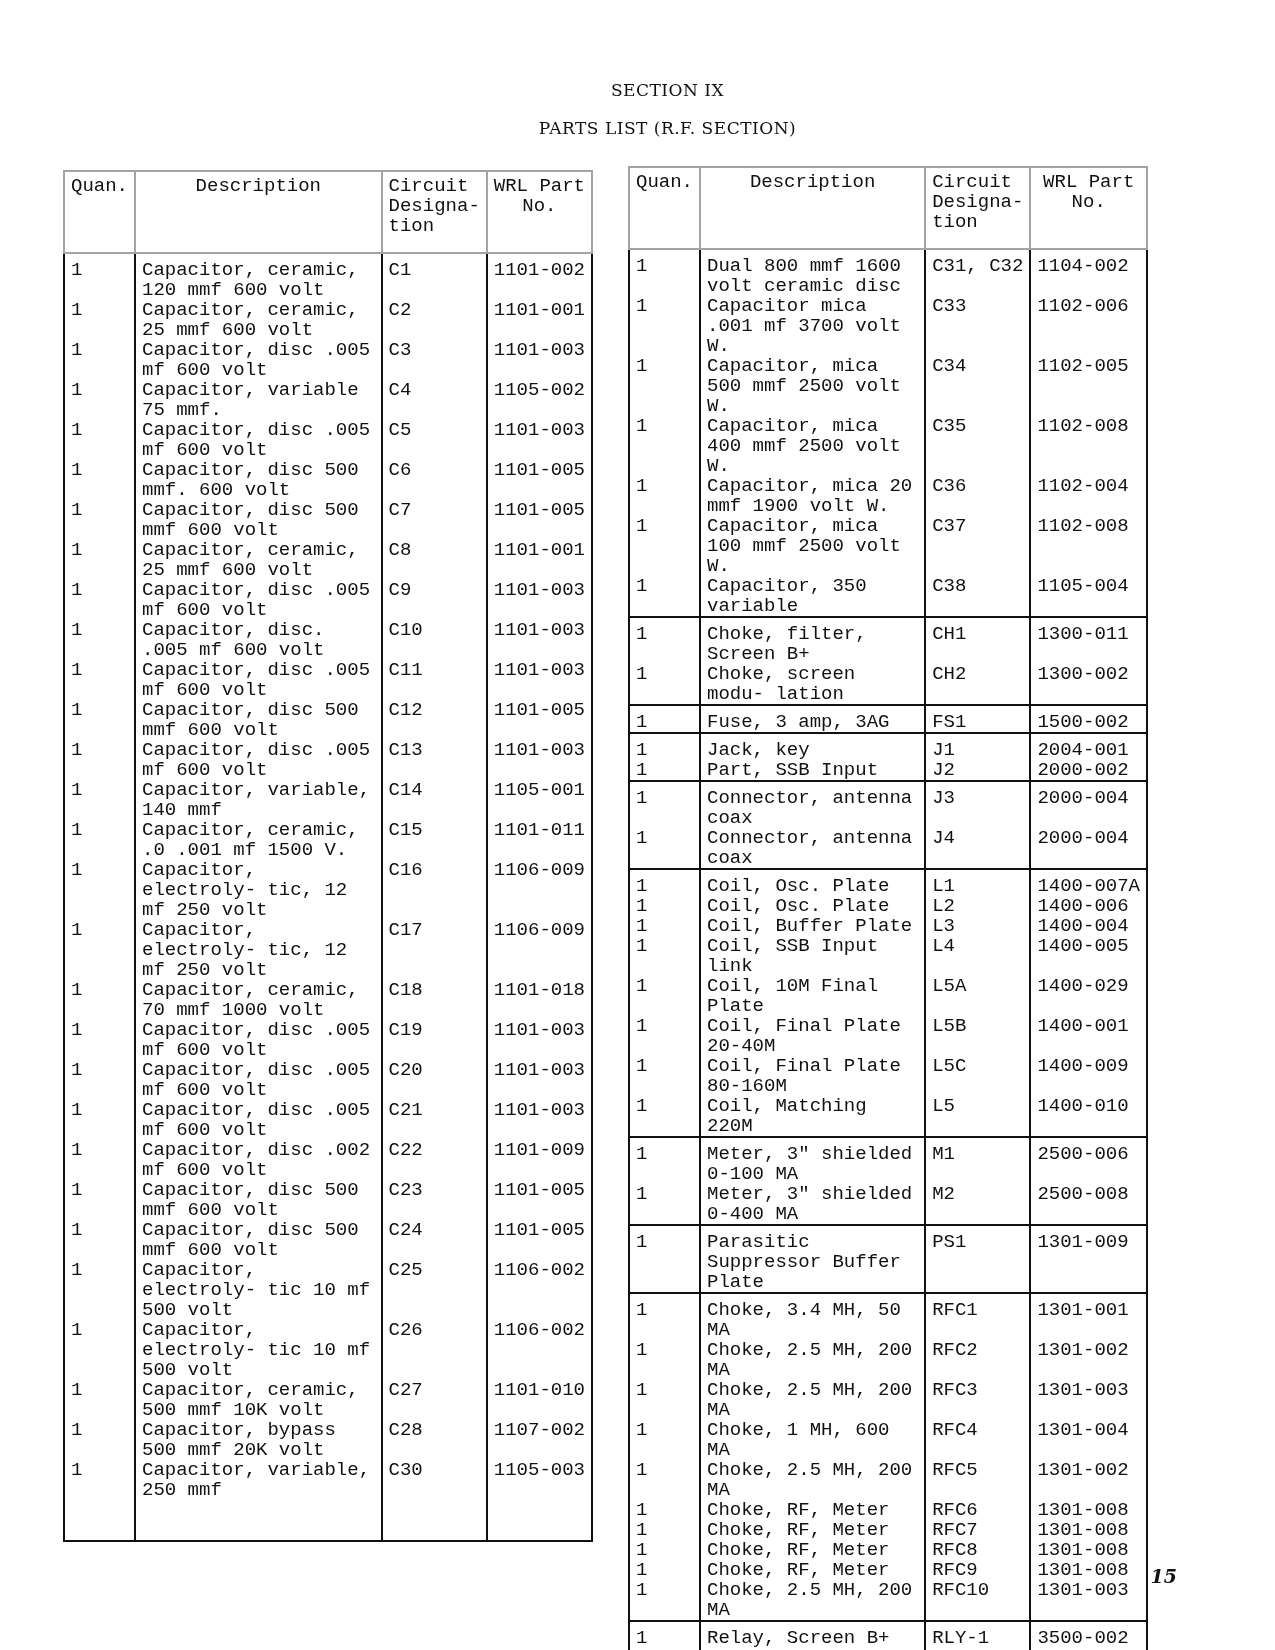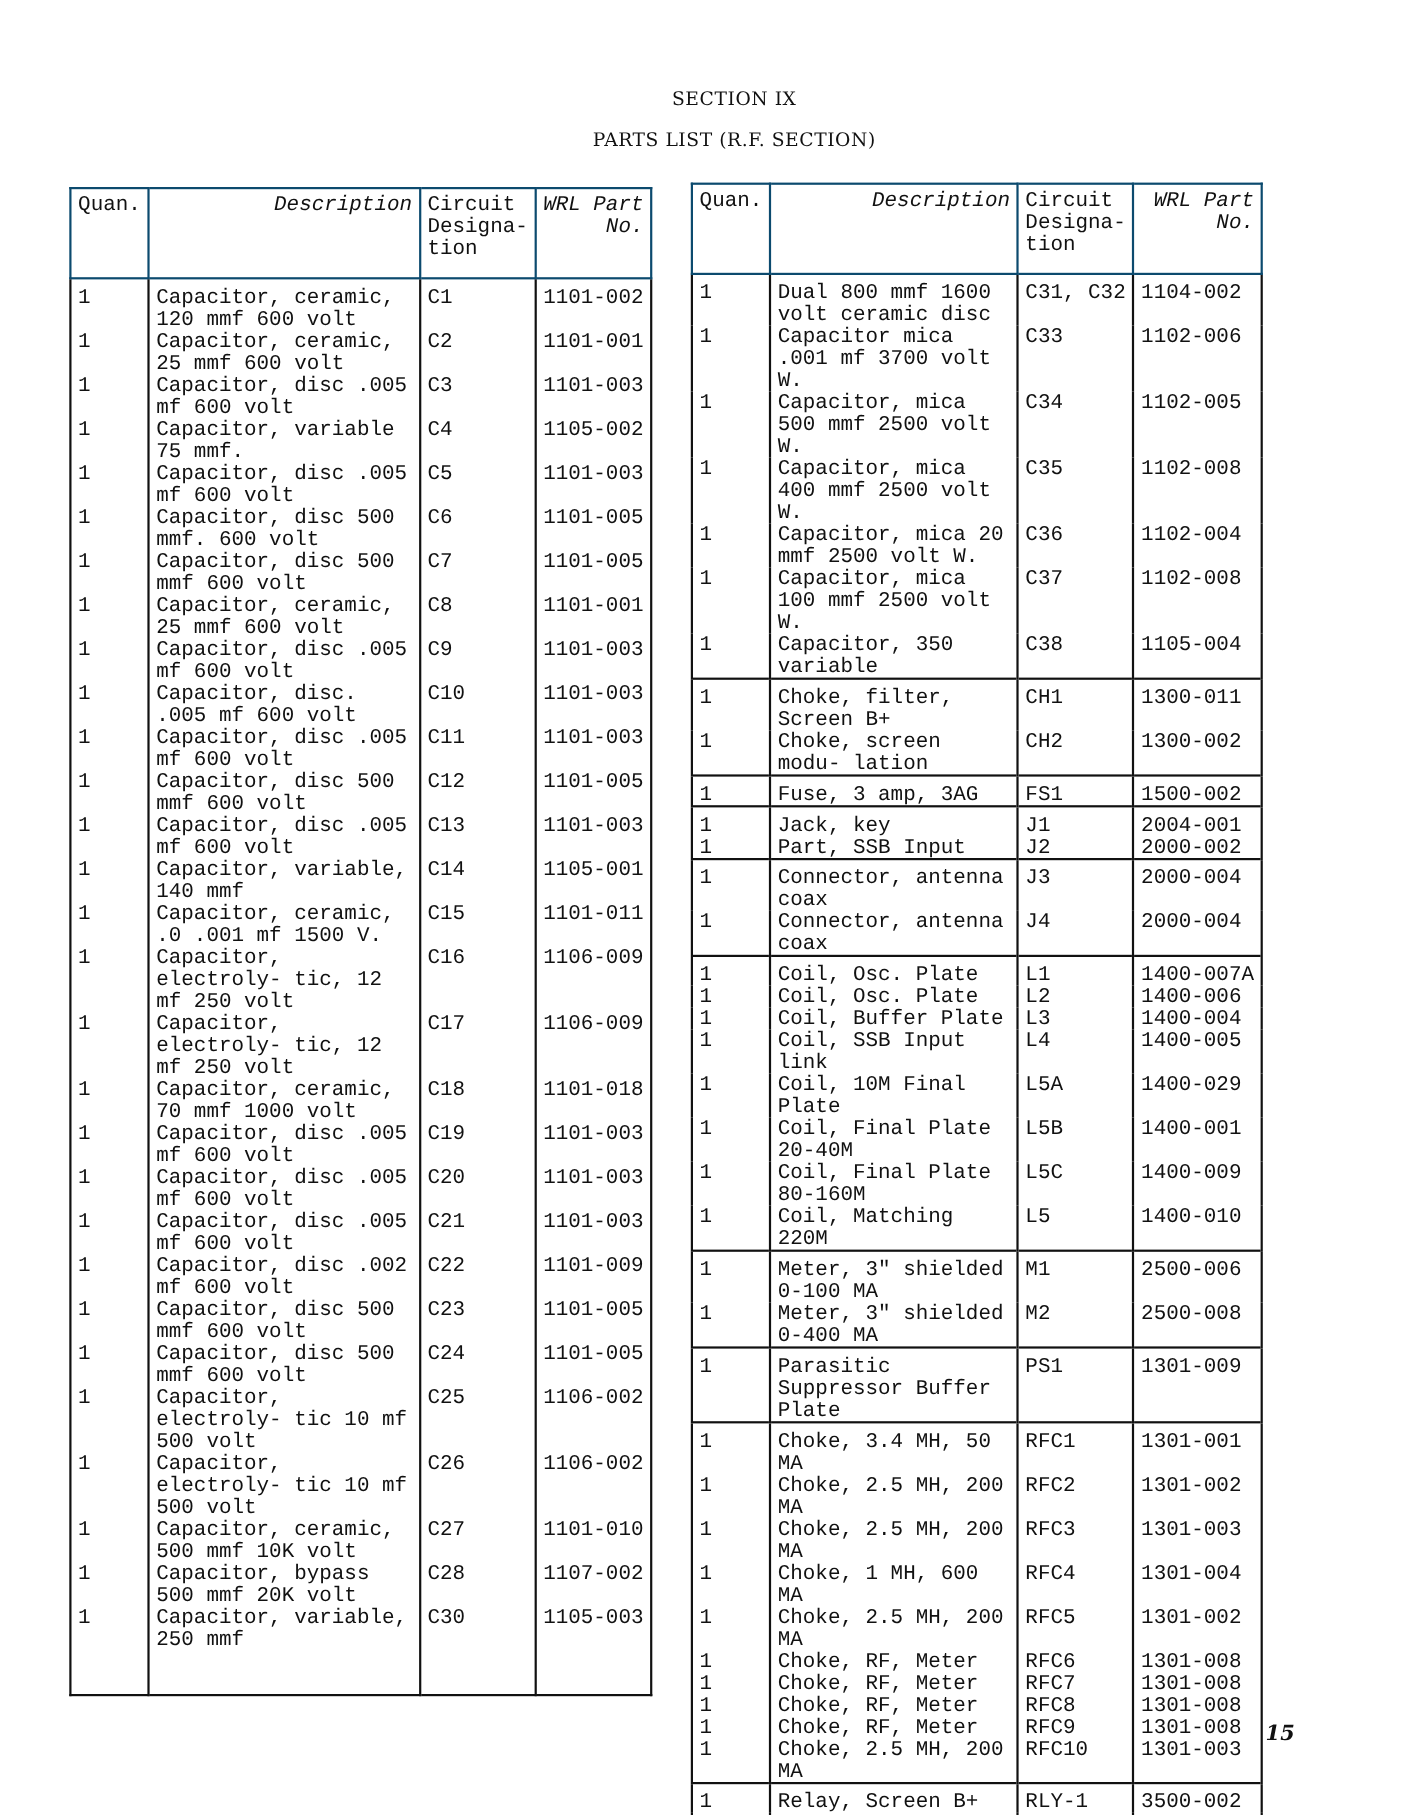--- a/index.html
+++ b/index.html
@@ -2,22 +2,22 @@
 <html><head>
 <meta charset="utf-8">
 <style>
   html, body { margin:0; padding:0; background:#ffffff; }
   body { width:1275px; height:1650px; position:relative; font-family:"DejaVu Serif", serif; color:#111; overflow:hidden; }
   .title { position:absolute; left:0; width:1275px; text-align:center; font-family:"DejaVu Serif", serif; font-size:17px; letter-spacing:0.5px; }
   .t1 { top:80px; left:30px; }
   .t2 { top:118px; left:30px; }
   table.parts { position:absolute; border-collapse:collapse; font-family:"Liberation Mono", monospace; font-size:19px; line-height:20px; }
   table.parts th, table.parts td { border-left:2px solid #111; border-right:2px solid #111; vertical-align:top; padding:0 6px; }
-  table.parts thead th { border:2px solid #0c4a6e; font-weight:normal; text-align:left; padding:4px 6px; height:72px;margin-top:46px; }
-  table.parts thead th.c { text-align:right;font-style:italic; }
+  table.parts thead th { border:2px solid #a3a3a3; font-weight:normal; text-align:left; padding:4px 6px; height:72px;margin-top:46px; }
+  table.parts thead th.c { text-align:center; }
   table.parts tbody tr.group-start td { border-top:2px solid #111; padding-top:6px; }
   table.parts tbody tr.last td { border-bottom:2px solid #111; }
   .left { left:63px; top:170px; width:530px; }
   .right { left:628px; top:166px; width:520px; }
   td.q { width:40px; }
   td.pn, td.cd { white-space:nowrap; }
   .page-num { position:absolute; right:98px; top:1565px; font-family:"DejaVu Serif", serif; font-weight:bold; font-size:19px;font-style:italic; }
   .filler td { height:40px; }
 </style>
 </head>
@@ -248,21 +248,21 @@
         <td class="pn">1102-005</td>
       </tr>
       <tr>
         <td class="q">1</td>
         <td class="d">Capacitor, mica 400 mmf 2500 volt W.</td>
         <td class="cd">C35</td>
         <td class="pn">1102-008</td>
       </tr>
       <tr>
         <td class="q">1</td>
-        <td class="d">Capacitor, mica 20 mmf 2500 volt W.</td>
+        <td class="d">Capacitor, mica 20 mmf 1900 volt W.</td>
         <td class="cd">C36</td>
         <td class="pn">1102-004</td>
       </tr>
       <tr>
         <td class="q">1</td>
         <td class="d">Capacitor, mica 100 mmf 2500 volt W.</td>
         <td class="cd">C37</td>
         <td class="pn">1102-008</td>
       </tr>
       <tr>

